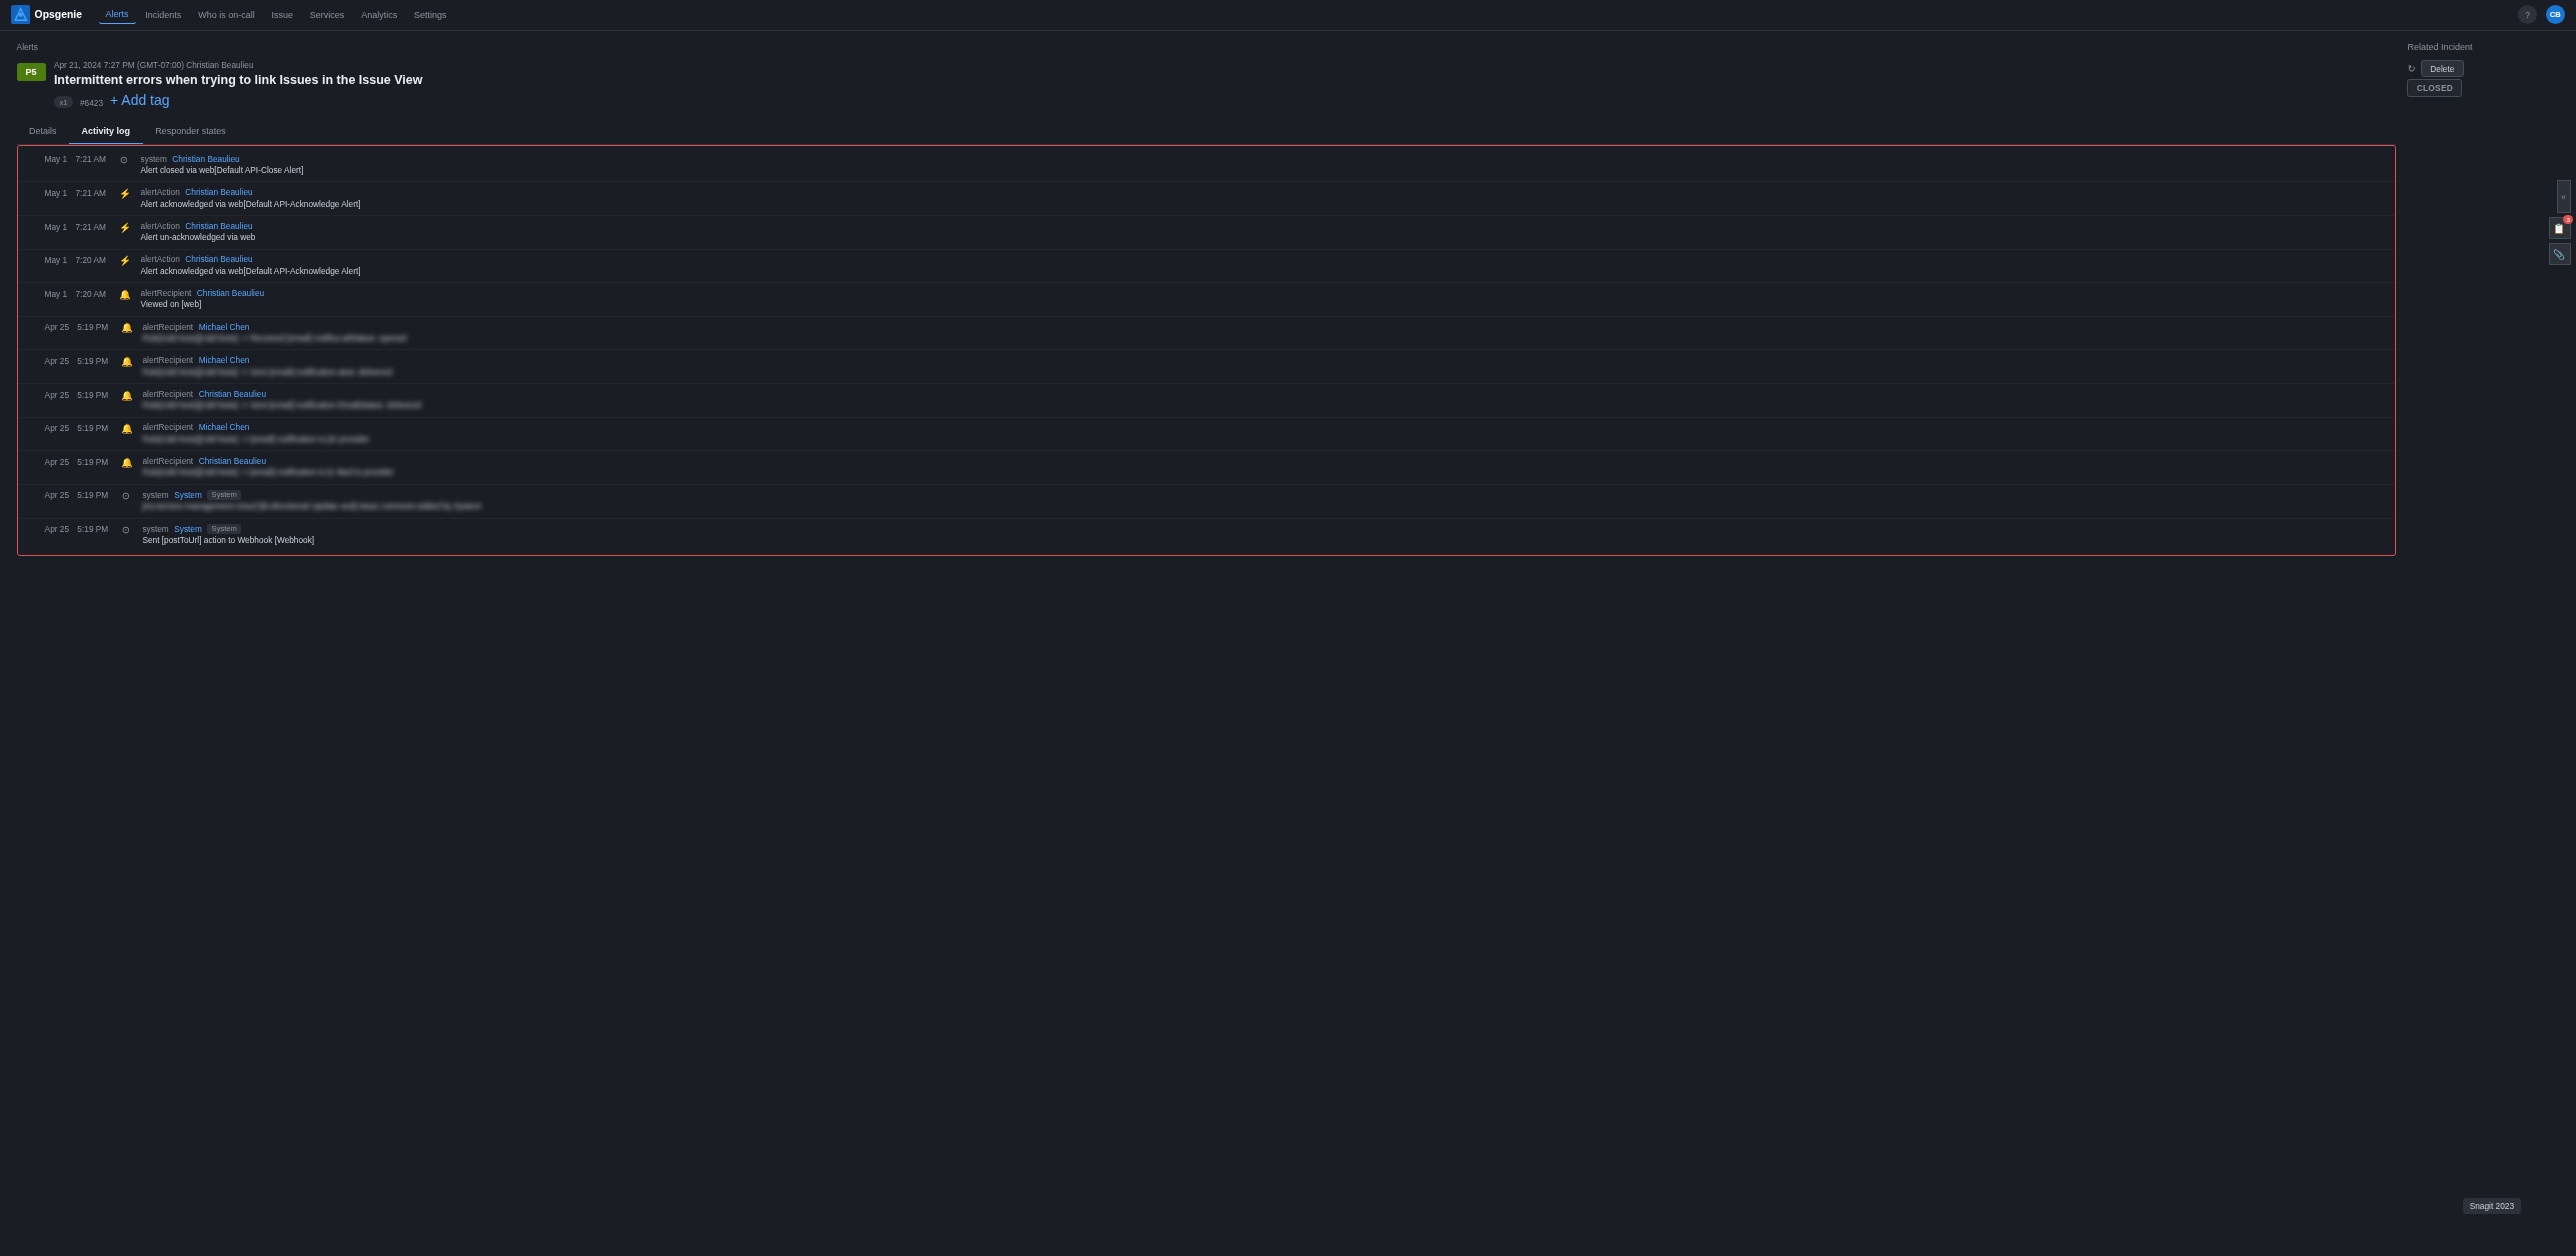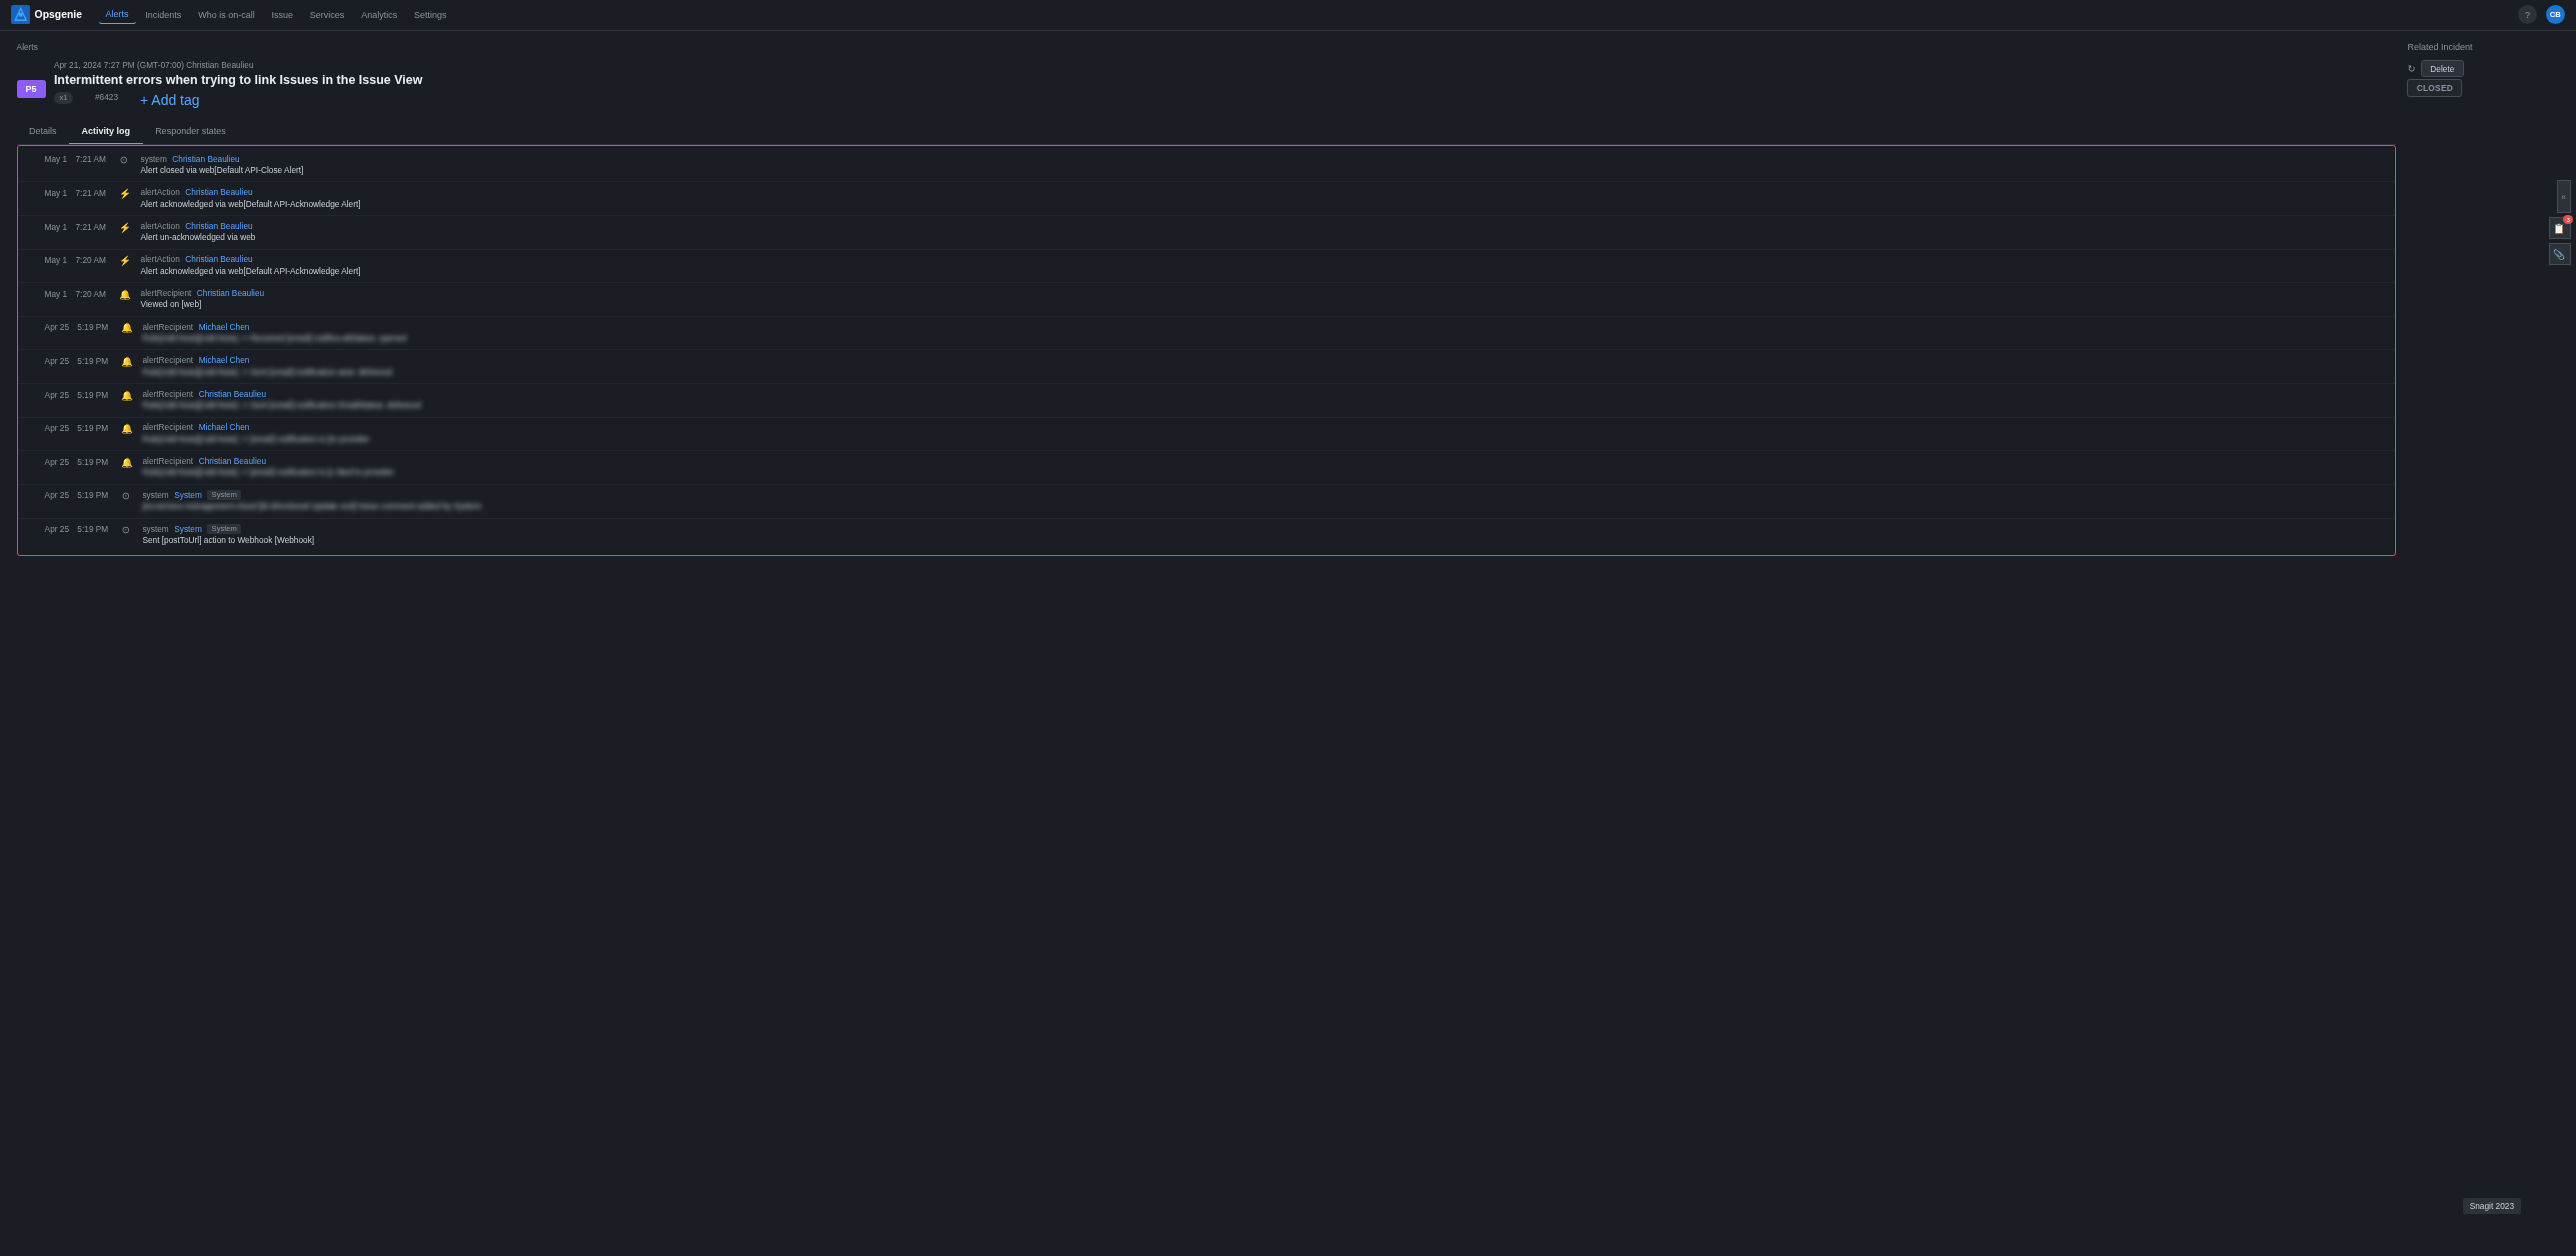--- a/index.html
+++ b/index.html
@@ -101,49 +101,49 @@
       margin-bottom: 8.3px;
     }
 
     .alert-header {
       display: flex;
       align-items: flex-start;
       gap: 8.3px;
       margin-bottom: 11px;
     }
     .priority-badge {
-      background: #8b5cf6;
+      background: #4d7c0f;
       color: #fff;
       font-weight: 700;
       font-size: 9px;
       padding: 4.2px 7px;
       border-radius: 2.8px;
       min-width: 29px;
       text-align: center;
       flex-shrink: 0;
-      margin-top: 20px;
+      margin-top: 3px;
     }
     .alert-meta {
       flex: 1;
     }
     .alert-meta-top {
       color: #8b949e;
       font-size: 8.3px;
       margin-bottom: 2.8px;
     }
     .alert-title {
       color: #e6edf3;
       font-size: 12.5px;
       font-weight: 600;
       margin-bottom: 5.5px;
     }
     .alert-badges {
       display: flex;
-      align-items: flex-start;
-      gap: 22px;
+      align-items: flex-end;
+      gap: 7px;
       flex-wrap: wrap;
     }
     .count-badge {
       background: #2d3139;
       color: #8b949e;
       font-size: 7.6px;
       padding: 1.4px 5.5px;
       border-radius: 7px;
     }
     .id-badge {

